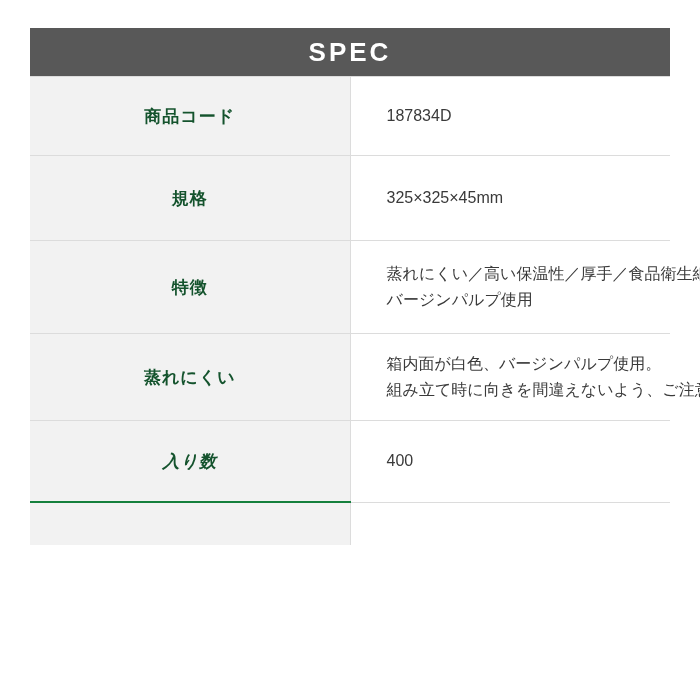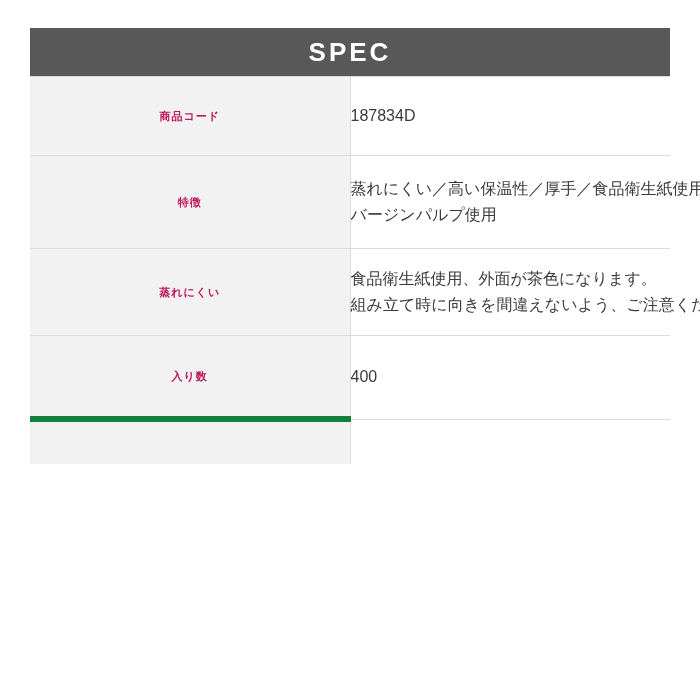--- a/index.html
+++ b/index.html
@@ -42,44 +42,45 @@
   }
   .spec-table td {
     padding: 0;
     vertical-align: middle;
     border-bottom: 1px solid #dcdcdc;
   }
   .row-label {
     width: 128px;
     background: #f2f2f2;
     text-align: center;
-    font-size: 11px;
+    font-size: 17px;
     font-weight: bold;
-    color: #be185d;
+    color: #14532d;
     letter-spacing: 1px;
     border-right: 1px solid #dcdcdc;
     padding: 0 4px;
   }
   .row-value {
     padding: 16px 0 16px 18px;
     font-size: 16px;
     color: #3a3a3a;
     line-height: 1.65;
   }
   .row-value .line {
     display: block;
     white-space: pre;
+    margin-left: 36px;
   }
   tr.r-code td { height: 78px; }
   tr.r-material td { height: 92px; }
   tr.r-size td { height: 84px; }
   tr.r-feature td { height: 92px; }
   tr.r-note td { height: 86px; }
   tr.r-qty td { height: 80px; border-bottom: 1px solid #dcdcdc; }
-  tr.r-qty td.row-label { border-bottom: 6px solid #15803d; }
+  tr.r-qty td.row-label { border-bottom: 2px solid #15803d; font-style: italic; }
   .tail-row td {
     height: 42px;
     border-bottom: none;
     background: #ffffff;
   }
   .tail-row td.row-label {
     background: #f2f2f2;
     border-right: 1px solid #dcdcdc;
   }
 </style>
@@ -94,33 +95,39 @@
       </tr>
 
       <tr class="r-code">
         <td class="row-label">商品コード</td>
         <td class="row-value">
           <span class="line">187834D</span>
         </td>
       </tr>
 
 
+      <tr class="r-size">
+        <td class="row-label">規格</td>
+        <td class="row-value">
+          <span class="line">325×325×45mm</span>
+        </td>
+      </tr>
 
       <tr class="r-feature">
         <td class="row-label">特徴</td>
         <td class="row-value">
           <span class="line">蒸れにくい／高い保温性／厚手／食品衛生紙使用／</span>
           <span class="line">バージンパルプ使用</span>
         </td>
       </tr>
 
       <tr class="r-note">
         <td class="row-label">蒸れにくい</td>
         <td class="row-value">
-          <span class="line">食品衛生紙使用、外面が茶色になります。</span>
+          <span class="line">箱内面が白色、バージンパルプ使用。</span>
           <span class="line">組み立て時に向きを間違えないよう、ご注意ください。</span>
         </td>
       </tr>
 
       <tr class="r-qty">
         <td class="row-label">入り数</td>
         <td class="row-value">
           <span class="line">400</span>
         </td>
       </tr>

